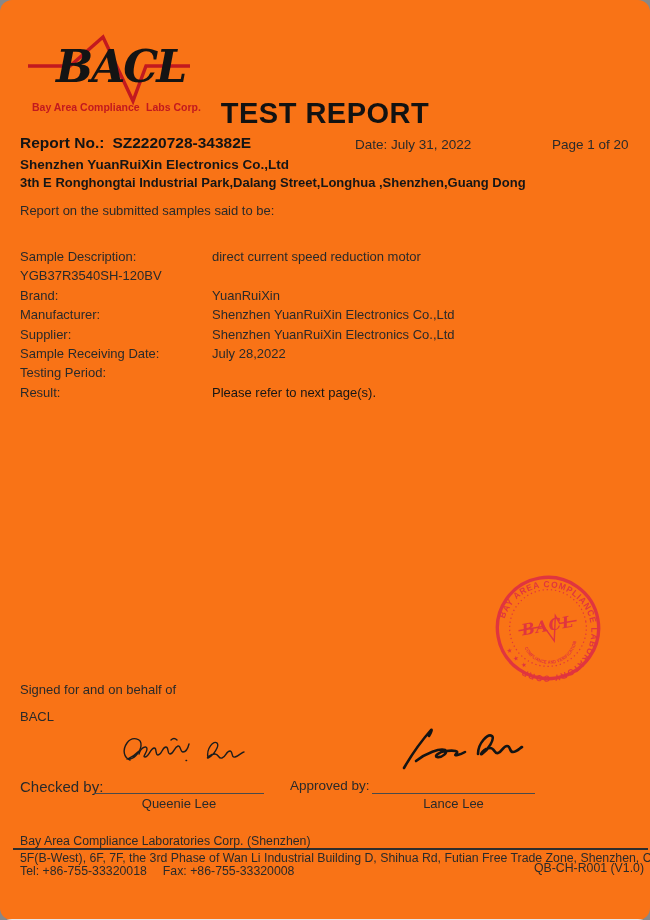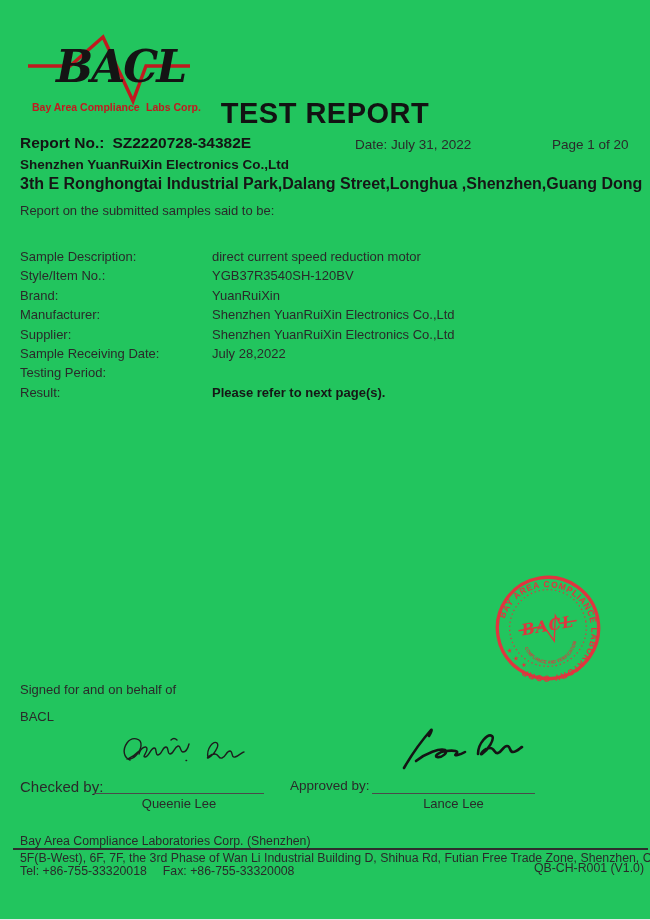--- a/index.html
+++ b/index.html
@@ -1,37 +1,38 @@
 <!DOCTYPE html>
 <html><head>
 <meta charset="utf-8">
 <style>
   html,body{margin:0;padding:0;background:#888;}
   .page{
-    position:relative;width:650px;height:920px;background:#22c55e;
+    position:relative;width:650px;height:920px;background:#f97316;
     font-family:"Liberation Sans",sans-serif;color:#2a2a2a;overflow:hidden;
     margin:0 auto;
+    border-radius:12px;
   }
   .abs{position:absolute;}
   
   .title{left:0;right:0;top:97px;text-align:center;font-size:29px;font-weight:bold;
          color:#121212;letter-spacing:.5px;}
   .report-no{left:20px;top:134px;font-size:15.5px;font-weight:bold;color:#141414;}
   .report-no .num{margin-left:8px;}
   .date{left:355px;top:137px;font-size:13.5px;}
   .pageno{left:552px;top:137px;font-size:13.5px;}
   .company1{left:20px;top:157px;font-size:13.5px;font-weight:bold;color:#161616;}
-  .company2{left:20px;top:175px;font-size:16px;font-weight:bold;color:#161616;}
+  .company2{left:20px;top:175px;font-size:13px;font-weight:bold;color:#161616;}
   
   .intro{left:20px;top:203px;font-size:13px;}
   .rows{left:20px;top:221px;width:610px;font-size:13px;margin-top:26px;}
   .row{display:flex;height:19.4px;line-height:19.4px;}
   .row .lbl{width:192px;flex:none;}
   .row .val{flex:1;}
-  .row .val.boldval{font-weight:bold;color:#161616;}
+  .row .val.boldval{font-weight:normal;color:#161616;}
   
   .seal{left:489px;top:569px;width:118px;height:118px;}
   
   .signed1{left:20px;top:682px;font-size:13px;}
   .signed2{left:20px;top:709px;font-size:13px;}
   .sigq{left:114px;top:730px;}
   .sigl{left:396px;top:720px;}
   .chk-lbl{left:20px;top:778px;font-size:15px;}
   .chk-line{left:94px;top:740px;width:170px;height:53px;border-bottom:1.5px solid #4a4a4a;}
   .chk-name{left:94px;top:796px;width:170px;text-align:center;font-size:13px;}
@@ -71,21 +72,20 @@
   <div class="abs company2">3th E Ronghongtai Industrial Park,Dalang Street,Longhua ,Shenzhen,Guang Dong</div>
 
   <div class="abs intro">Report on the submitted samples said to be:</div>
 
   <div class="abs rows">
     <div class="row">
       <span class="lbl">Sample Description:</span>
       <span class="val">direct current speed reduction motor</span>
     </div>
     <div class="row">
-      <span class="lbl">Style/Item No.:</span>
       <span class="val">YGB37R3540SH-120BV</span>
     </div>
     <div class="row">
       <span class="lbl">Brand:</span>
       <span class="val">YuanRuiXin</span>
     </div>
     <div class="row">
       <span class="lbl">Manufacturer:</span>
       <span class="val">Shenzhen YuanRuiXin Electronics Co.,Ltd</span>
     </div>

